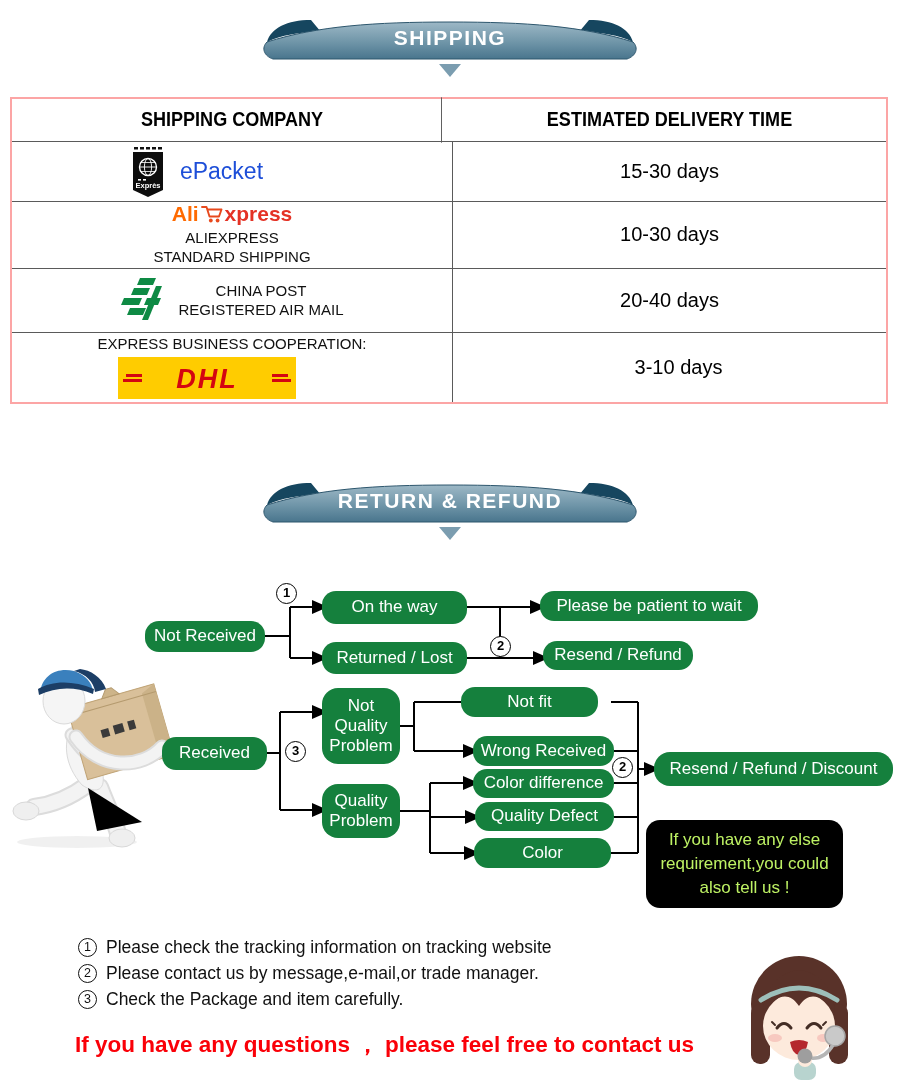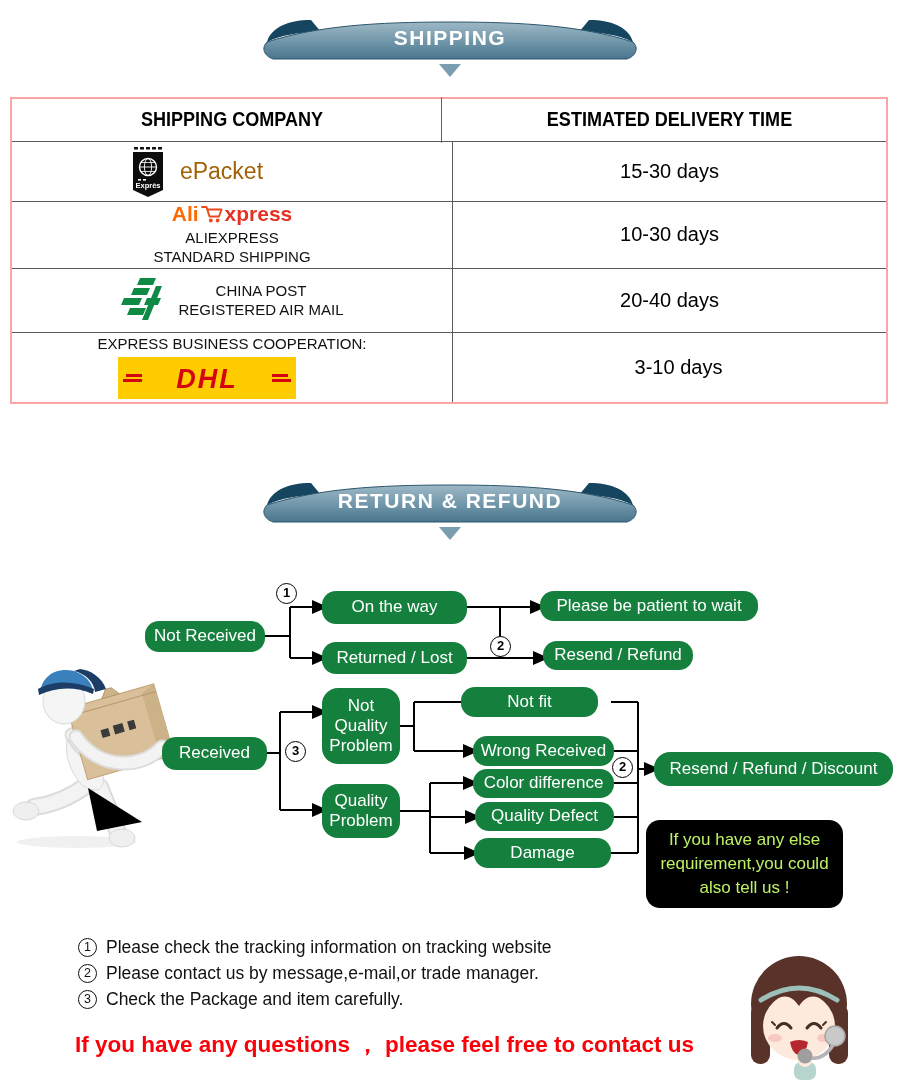--- a/index.html
+++ b/index.html
@@ -18,21 +18,21 @@
   .ship-table{position:absolute;left:10px;top:97px;width:878px;height:307px;
     border:2px solid #fca5a5;box-sizing:border-box;display:flex;flex-direction:column;}
   .t-row{display:flex;border-top:1px solid #5a5a5a;}
   .t-row:first-child{border-top:none;}
   .cell-l{width:440px;border-right:1px solid #5a5a5a;display:flex;align-items:center;justify-content:center;}
   .cell-r{flex:1;display:flex;align-items:center;justify-content:center;font-size:20px;color:#000;}
   .th{font-size:19px;font-weight:700;color:#000;letter-spacing:0;transform:scale(.95,1.08);}
   .h-row{height:43px;}
   .r1{height:61px;} .r2{height:67px;} .r3{height:65px;} .r4{height:71px;gap:18px;}
   .epacket-group{display:flex;align-items:center;gap:15px;margin-right:70px;}
-  .epacket-text{font-size:23px;color:#a16207;}
+  .epacket-text{font-size:23px;color:#1d4ed8;}
   .ali-col{display:flex;flex-direction:column;align-items:center;}
   .ali-logo-line{display:flex;align-items:flex-end;gap:1px;font-weight:700;font-size:21px;line-height:20px;}
   .ali-word1{color:#ff6a00;} .ali-word2{color:#e43225;}
   .small-caps-lines{font-size:15px;line-height:19px;text-align:center;color:#111;}
   .cpost-group{display:flex;align-items:center;gap:10px;}
   .dhl-col{display:flex;flex-direction:column;align-items:center;}
   .dhl-label{font-size:15px;color:#111;margin-bottom:5px;}
   .dhl-box{margin-right:50px;}
 
   
@@ -275,21 +275,21 @@
     <div class="fbox" style="left:322px;top:82px;width:145px;height:32px;">Returned / Lost</div>
     <div class="fbox" style="left:540px;top:31px;width:218px;height:30px;">Please be patient to wait</div>
     <div class="fbox" style="left:543px;top:81px;width:150px;height:29px;">Resend / Refund</div>
     <div class="fbox" style="left:162px;top:177px;width:105px;height:33px;">Received</div>
     <div class="fbox" style="left:322px;top:128px;width:78px;height:76px;border-radius:16px;">Not Quality Problem</div>
     <div class="fbox" style="left:322px;top:224px;width:78px;height:54px;border-radius:16px;">Quality Problem</div>
     <div class="fbox" style="left:461px;top:127px;width:137px;height:30px;">Not fit</div>
     <div class="fbox" style="left:473px;top:176px;width:141px;height:30px;">Wrong Received</div>
     <div class="fbox" style="left:473px;top:209px;width:141px;height:29px;">Color difference</div>
     <div class="fbox" style="left:475px;top:242px;width:139px;height:29px;">Quality Defect</div>
-    <div class="fbox" style="left:474px;top:278px;width:137px;height:30px;">Damage</div>
+    <div class="fbox" style="left:474px;top:278px;width:137px;height:30px;">Color</div>
     <div class="fbox" style="left:654px;top:192px;width:239px;height:34px;border-radius:16px;">Resend / Refund / Discount</div>
 
     <div class="cnum" style="left:276px;top:23px;">1</div>
     <div class="cnum" style="left:490px;top:76px;">2</div>
     <div class="cnum" style="left:285px;top:181px;">3</div>
     <div class="cnum" style="left:612px;top:197px;">2</div>
 
     <div class="bubble" style="left:646px;top:260px;width:197px;height:88px;">If you have any else requirement,you could also tell us !</div>
   </div>
 

